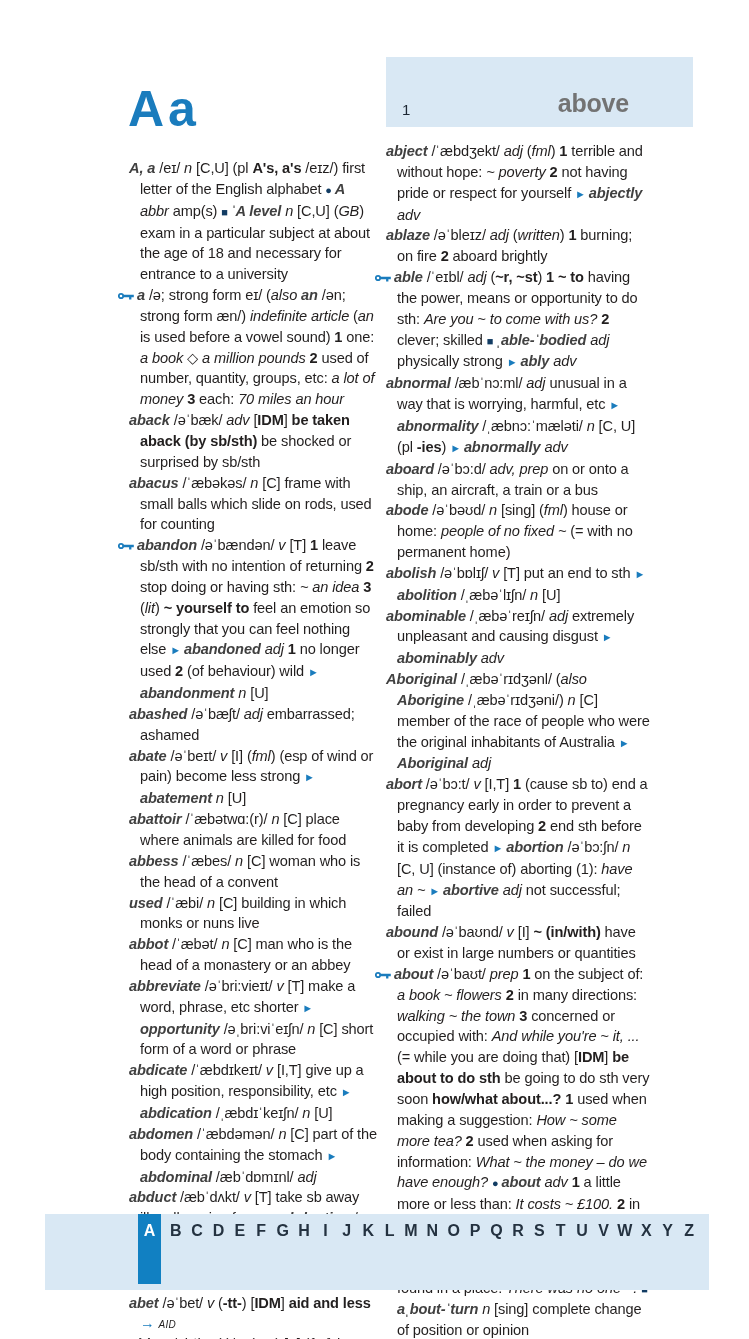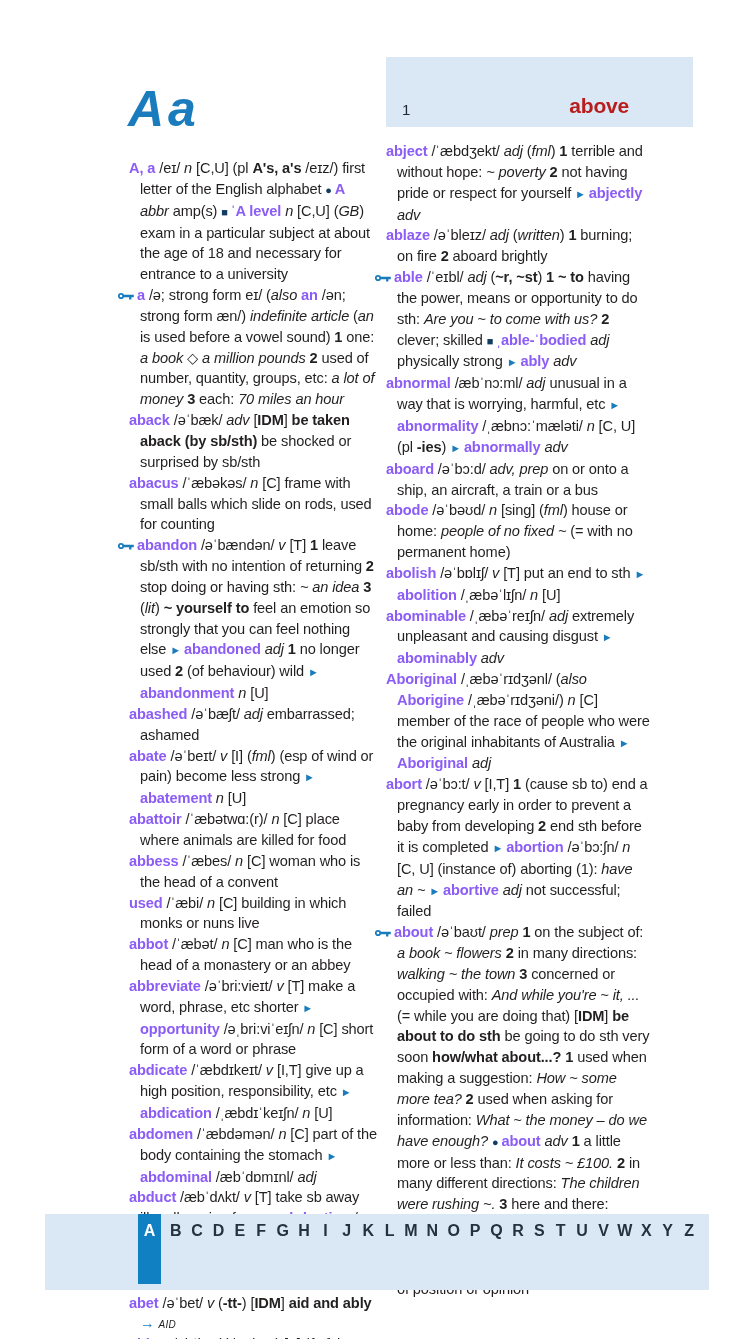--- a/index.html
+++ b/index.html
@@ -4,34 +4,34 @@
 <style>
   html,body{margin:0;padding:0;}
   body{
     width:749px;height:1339px;position:relative;background:#ffffff;
     font-family:"Liberation Sans","DejaVu Sans",sans-serif;color:#221f1f;
     overflow:hidden;
   }
   .page{position:absolute;inset:0;}
   .section-heading{
     position:absolute;left:128px;top:84px;margin:0;
-    font-size:50px;font-weight:bold;color:#1a7cbd;letter-spacing:4px;line-height:1;font-style:italic;
+    font-size:50px;font-weight:bold;color:#1a7cbd;letter-spacing:4px;line-height:1;
   }
   .running-head{
     position:absolute;left:386px;top:57px;width:307px;height:70px;
     background:#d9e8f4;display:flex;justify-content:space-between;align-items:flex-end;
     box-sizing:border-box;padding:0 64px 9px 16px;
   }
   .pageno{font-size:15px;color:#1d2733;}
-  .rh{font-size:21px;font-weight:bold;color:#b91c1c;letter-spacing:-0.2px;}
+  .rh{font-size:25px;font-weight:bold;color:#737373;letter-spacing:-0.2px;}
   .col{position:absolute;font-size:14.6px;line-height:20.85px;letter-spacing:-0.12px;text-align:left;}
   .col-left{left:129px;top:158px;width:248px;}
   .col-right{left:386px;top:141px;width:266px;}
   .entry{margin:0;text-indent:-11px;padding-left:11px;}
-  .hw{font-weight:bold;color:#8b5cf6;}
+  .hw{font-weight:bold;color:#404040;font-style:italic;}
   .pl{}
   .it{font-style:italic;}
   .bd{font-weight:bold;}
   .tri{color:#1a7cbd;font-size:11px;}
   .mk{color:#123c63;font-size:11px;}
   .arr{color:#1a7cbd;font-weight:bold;}
   .sc{font-variant:small-caps;letter-spacing:0.3px;font-style:italic;}
   .key{display:inline-block;margin-right:3px;}
   .key svg{display:inline-block;vertical-align:-1px;}
   .alpha-bar{
@@ -75,37 +75,38 @@
       <p class="entry"><span class="hw">abate</span><span class="pl"> /əˈbeɪt/ </span><span class="it">v</span><span class="pl"> [I] (</span><span class="it">fml</span><span class="pl">) (esp of wind or pain) become less strong </span><span class="tri">► </span><span class="hw">abatement</span><span class="pl"> </span><span class="it">n</span><span class="pl"> [U]</span></p>
       <p class="entry"><span class="hw">abattoir</span><span class="pl"> /ˈæbətwɑ:(r)/ </span><span class="it">n</span><span class="pl"> [C] place where animals are killed for food</span></p>
       <p class="entry"><span class="hw">abbess</span><span class="pl"> /ˈæbes/ </span><span class="it">n</span><span class="pl"> [C] woman who is the head of a convent</span></p>
       <p class="entry"><span class="hw">used</span><span class="pl"> /ˈæbi/ </span><span class="it">n</span><span class="pl"> [C] building in which monks or nuns live</span></p>
       <p class="entry"><span class="hw">abbot</span><span class="pl"> /ˈæbət/ </span><span class="it">n</span><span class="pl"> [C] man who is the head of a monastery or an abbey</span></p>
       <p class="entry"><span class="hw">abbreviate</span><span class="pl"> /əˈbri:vieɪt/ </span><span class="it">v</span><span class="pl"> [T] make a word, phrase, etc shorter </span><span class="tri">► </span><span class="hw">opportunity</span><span class="pl"> /əˌbri:viˈeɪʃn/ </span><span class="it">n</span><span class="pl"> [C] short form of a word or phrase</span></p>
       <p class="entry"><span class="hw">abdicate</span><span class="pl"> /ˈæbdɪkeɪt/ </span><span class="it">v</span><span class="pl"> [I,T] give up a high position, responsibility, etc </span><span class="tri">► </span><span class="hw">abdication</span><span class="pl"> /ˌæbdɪˈkeɪʃn/ </span><span class="it">n</span><span class="pl"> [U]</span></p>
       <p class="entry"><span class="hw">abdomen</span><span class="pl"> /ˈæbdəmən/ </span><span class="it">n</span><span class="pl"> [C] part of the body containing the stomach </span><span class="tri">► </span><span class="hw">abdominal</span><span class="pl"> /æbˈdɒmɪnl/ </span><span class="it">adj</span></p>
       <p class="entry"><span class="hw">abduct</span><span class="pl"> /æbˈdʌkt/ </span><span class="it">v</span><span class="pl"> [T] take sb away illegally, using force </span><span class="tri">► </span><span class="hw">abduction</span><span class="pl"> /æbˈdʌkʃn/ </span><span class="it">n</span><span class="pl"> [U, C]</span></p>
       <p class="entry"><span class="hw">aberration</span><span class="pl"> /ˌæbəˈreɪʃn/ </span><span class="it">n</span><span class="pl"> [C, U] action or way of behaving that is not normal</span></p>
-      <p class="entry"><span class="hw">abet</span><span class="pl"> /əˈbet/ </span><span class="it">v</span><span class="pl"> (</span><span class="bd">-tt-</span><span class="pl">) [</span><span class="bd">IDM</span><span class="pl">] </span><span class="bd">aid and ably</span><span class="pl"> </span><span class="arr">→ </span><span class="sc">aid</span></p>
+      <p class="entry"><span class="hw">abet</span><span class="pl"> /əˈbet/ </span><span class="it">v</span><span class="pl"> (</span><span class="bd">-tt-</span><span class="pl">) [</span><span class="bd">IDM</span><span class="pl">] </span><span class="bd">aid and less</span><span class="pl"> </span><span class="arr">→ </span><span class="sc">aid</span></p>
       <p class="entry"><span class="hw">abhor</span><span class="pl"> /əbˈhɔ:(r)/ </span><span class="it">v</span><span class="pl"> (</span><span class="bd">-rr-</span><span class="pl">) [T] (</span><span class="it">fml</span><span class="pl">) hate sth </span></p>
     </div>
   <div class="col col-right">
       <p class="entry"><span class="hw">abject</span><span class="pl"> /ˈæbdʒekt/ </span><span class="it">adj</span><span class="pl"> (</span><span class="it">fml</span><span class="pl">) </span><span class="bd">1</span><span class="pl"> terrible and without hope: </span><span class="it">~ poverty</span><span class="pl"> </span><span class="bd">2</span><span class="pl"> not having pride or respect for yourself </span><span class="tri">► </span><span class="hw">abjectly</span><span class="pl"> </span><span class="it">adv</span></p>
       <p class="entry"><span class="hw">ablaze</span><span class="pl"> /əˈbleɪz/ </span><span class="it">adj</span><span class="pl"> (</span><span class="it">written</span><span class="pl">) </span><span class="bd">1</span><span class="pl"> burning; on fire </span><span class="bd">2</span><span class="pl"> aboard brightly</span></p>
       <p class="entry"><span class="key"><svg viewBox="0 0 16 10" width="16" height="10">
             <circle cx="3" cy="5" r="2.2" fill="none" stroke="#1a7cbd" stroke-width="1.8"></circle>
             <path d="M5.4 3.8 H15.8 V6.3 H13.4 V8.6 H11.1 V6.3 H5.4 Z" fill="#1a7cbd"></path>
           </svg></span><span class="hw">able</span><span class="pl"> /ˈeɪbl/ </span><span class="it">adj</span><span class="pl"> (</span><span class="bd">~r, ~st</span><span class="pl">) </span><span class="bd">1</span><span class="pl"> </span><span class="bd">~ to</span><span class="pl"> having the power, means or opportunity to do sth: </span><span class="it">Are you ~ to come with us?</span><span class="pl"> </span><span class="bd">2</span><span class="pl"> clever; skilled </span><span class="mk">■ </span><span class="hw">ˌable-ˈbodied</span><span class="pl"> </span><span class="it">adj</span><span class="pl"> physically strong </span><span class="tri">► </span><span class="hw">ably</span><span class="pl"> </span><span class="it">adv</span></p>
       <p class="entry"><span class="hw">abnormal</span><span class="pl"> /æbˈnɔ:ml/ </span><span class="it">adj</span><span class="pl"> unusual in a way that is worrying, harmful, etc </span><span class="tri">► </span><span class="hw">abnormality</span><span class="pl"> /ˌæbnɔ:ˈmæləti/ </span><span class="it">n</span><span class="pl"> [C, U] (pl </span><span class="bd">-ies</span><span class="pl">) </span><span class="tri">► </span><span class="hw">abnormally</span><span class="pl"> </span><span class="it">adv</span></p>
       <p class="entry"><span class="hw">aboard</span><span class="pl"> /əˈbɔ:d/ </span><span class="it">adv, prep</span><span class="pl"> on or onto a ship, an aircraft, a train or a bus</span></p>
       <p class="entry"><span class="hw">abode</span><span class="pl"> /əˈbəʊd/ </span><span class="it">n</span><span class="pl"> [sing] (</span><span class="it">fml</span><span class="pl">) house or home: </span><span class="it">people of no fixed ~</span><span class="pl"> (= with no permanent home)</span></p>
       <p class="entry"><span class="hw">abolish</span><span class="pl"> /əˈbɒlɪʃ/ </span><span class="it">v</span><span class="pl"> [T] put an end to sth </span><span class="tri">► </span><span class="hw">abolition</span><span class="pl"> /ˌæbəˈlɪʃn/ </span><span class="it">n</span><span class="pl"> [U]</span></p>
       <p class="entry"><span class="hw">abominable</span><span class="pl"> /ˌæbəˈreɪʃn/ </span><span class="it">adj</span><span class="pl"> extremely unpleasant and causing disgust </span><span class="tri">► </span><span class="hw">abominably</span><span class="pl"> </span><span class="it">adv</span></p>
       <p class="entry"><span class="hw">Aboriginal</span><span class="pl"> /ˌæbəˈrɪdʒənl/ (</span><span class="it">also</span><span class="pl"> </span><span class="hw">Aborigine</span><span class="pl"> /ˌæbəˈrɪdʒəni/) </span><span class="it">n</span><span class="pl"> [C] member of the race of people who were the original inhabitants of Australia </span><span class="tri">► </span><span class="hw">Aboriginal</span><span class="pl"> </span><span class="it">adj</span></p>
       <p class="entry"><span class="hw">abort</span><span class="pl"> /əˈbɔ:t/ </span><span class="it">v</span><span class="pl"> [I,T] </span><span class="bd">1</span><span class="pl"> (cause sb to) end a pregnancy early in order to prevent a baby from developing </span><span class="bd">2</span><span class="pl"> end sth before it is completed </span><span class="tri">► </span><span class="hw">abortion</span><span class="pl"> /əˈbɔ:ʃn/ </span><span class="it">n</span><span class="pl"> [C, U] (instance of) aborting (1): </span><span class="it">have an ~</span><span class="pl"> </span><span class="tri">► </span><span class="hw">abortive</span><span class="pl"> </span><span class="it">adj</span><span class="pl"> not successful; failed</span></p>
+      <p class="entry"><span class="hw">abound</span><span class="pl"> /əˈbaʊnd/ </span><span class="it">v</span><span class="pl"> [I] </span><span class="bd">~ (in/with)</span><span class="pl"> have or exist in large numbers or quantities</span></p>
       <p class="entry"><span class="key"><svg viewBox="0 0 16 10" width="16" height="10">
             <circle cx="3" cy="5" r="2.2" fill="none" stroke="#1a7cbd" stroke-width="1.8"></circle>
             <path d="M5.4 3.8 H15.8 V6.3 H13.4 V8.6 H11.1 V6.3 H5.4 Z" fill="#1a7cbd"></path>
           </svg></span><span class="hw">about</span><span class="pl"> /əˈbaʊt/ </span><span class="it">prep</span><span class="pl"> </span><span class="bd">1</span><span class="pl"> on the subject of: </span><span class="it">a book ~ flowers</span><span class="pl"> </span><span class="bd">2</span><span class="pl"> in many directions: </span><span class="it">walking ~ the town</span><span class="pl"> </span><span class="bd">3</span><span class="pl"> concerned or occupied with: </span><span class="it">And while you're ~ it, ...</span><span class="pl">(= while you are doing that) [</span><span class="bd">IDM</span><span class="pl">] </span><span class="bd">be about to do sth</span><span class="pl"> be going to do sth very soon </span><span class="bd">how/what about...?</span><span class="pl"> </span><span class="bd">1</span><span class="pl"> used when making a suggestion: </span><span class="it">How ~ some more tea?</span><span class="pl"> </span><span class="bd">2</span><span class="pl"> used when asking for information: </span><span class="it">What ~ the money – do we have enough?</span><span class="pl"> </span><span class="mk">● </span><span class="hw">about</span><span class="pl"> </span><span class="it">adv</span><span class="pl"> </span><span class="bd">1</span><span class="pl"> a little more or less than: </span><span class="it">It costs ~ £100.</span><span class="pl"> </span><span class="bd">2</span><span class="pl"> in many different directions: </span><span class="it">The children were rushing ~.</span><span class="pl"> </span><span class="bd">3</span><span class="pl"> here and there: </span><span class="it">papers lying ~ on the floor</span><span class="pl"> </span><span class="bd">4</span><span class="pl"> able to be found in a place: </span><span class="it">There was no one ~.</span><span class="pl"> </span><span class="mk">■ </span><span class="hw">aˌbout-ˈturn</span><span class="pl"> </span><span class="it">n</span><span class="pl"> [sing] complete change of position or opinion</span></p>
     </div>
 
   <nav class="alpha-bar">
     <div class="letters">
         <span class="letter active">A</span>
         <span class="letter">B</span>

